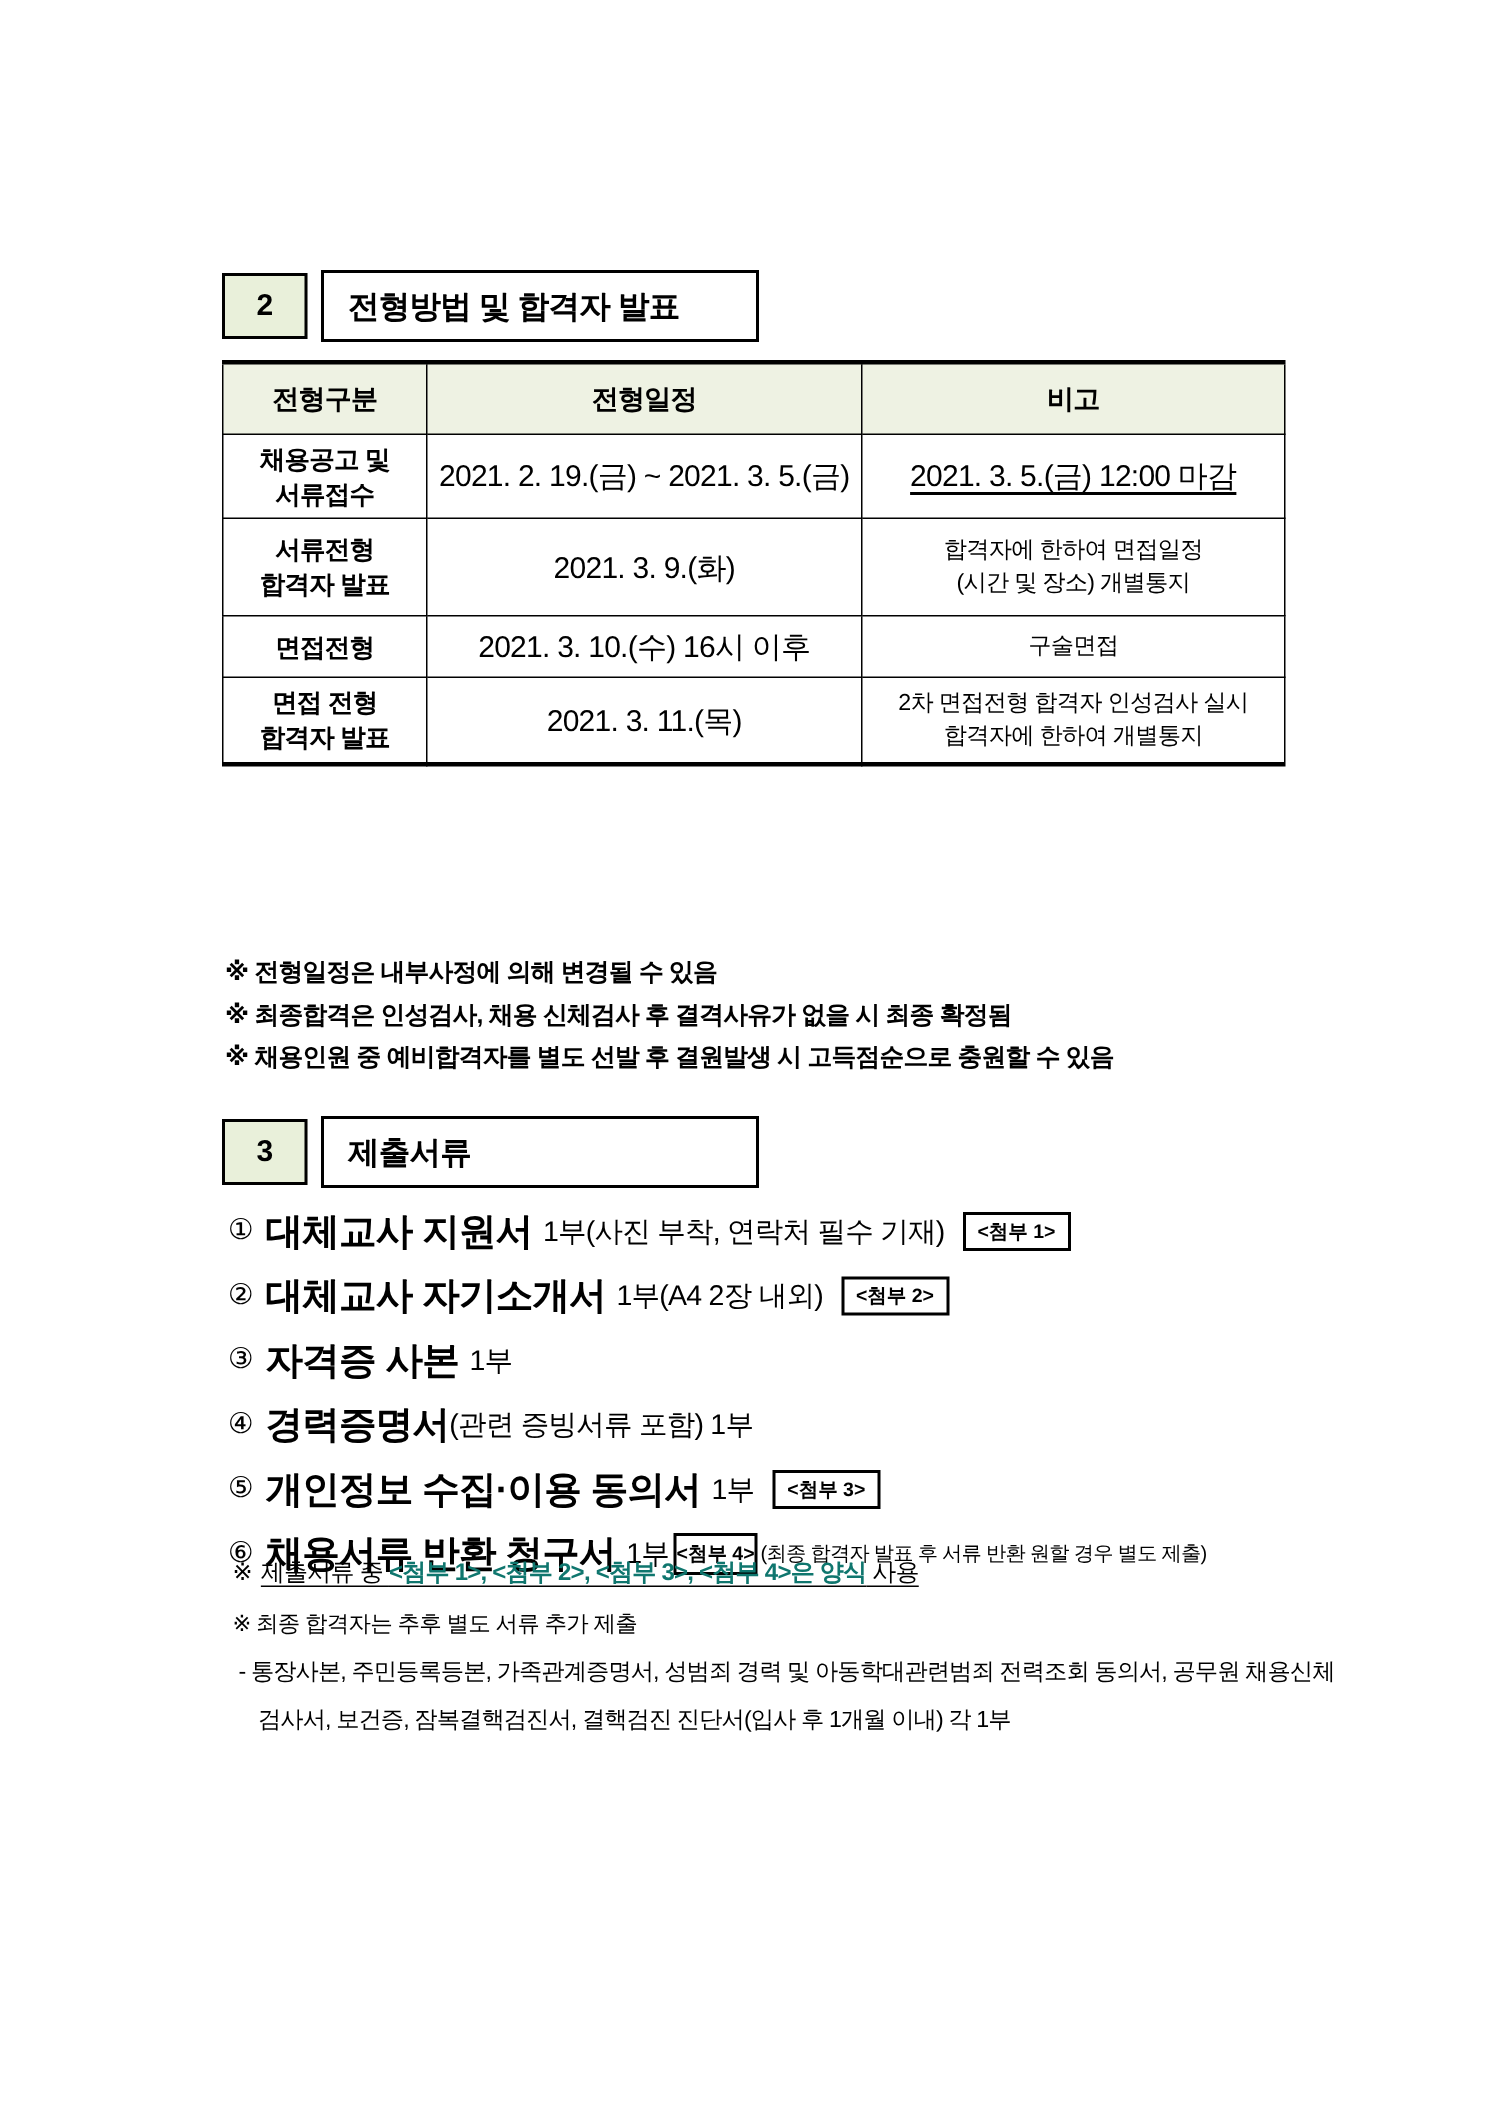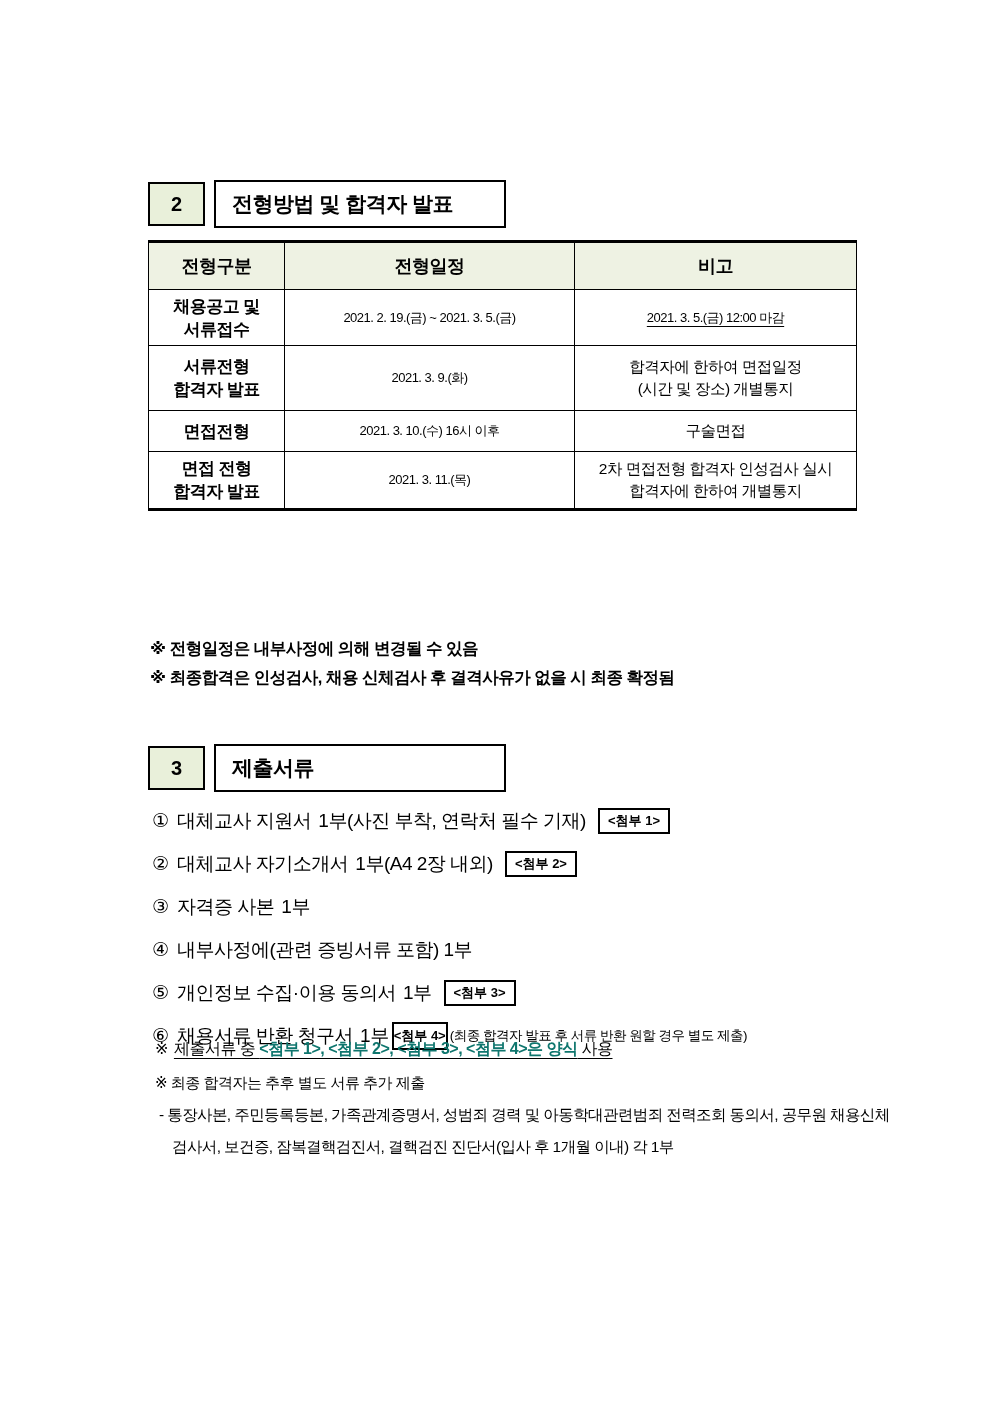--- a/index.html
+++ b/index.html
@@ -31,35 +31,35 @@
     border-collapse:collapse; table-layout:fixed; width:708px;
     border-top:3px solid #000; border-bottom:3px solid #000;
   }
   table.sched th, table.sched td {
     border:1px solid #000; text-align:center; vertical-align:middle;
     white-space:pre-line; padding:2px 4px; letter-spacing:-0.5px;
   }
   table.sched th { background:#eef2e3; font-size:18px; font-weight:bold; height:42px; }
   col.c1 { width:136px; } col.c2 { width:290px; } col.c3 { width:282px; }
   td.cat { font-weight:bold; font-size:17px; }
-  td.sched-cell { font-size:13px; }
+  td.sched-cell { font-size:20px; }
   td.note-cell { font-size:15.5px; line-height:1.45; }
   tr.r1 { height:56px; } tr.r2 { height:65px; } tr.r3 { height:41px; }
   tr.r4 { height:58px; } tr.r5 { height:71px; }
   .ul { text-decoration:underline; text-underline-offset:4px; }
 
   
   #table-notes { position:absolute; left:150px; top:634px; width:740px; }
   .tnote { font-size:16.5px; font-weight:bold; letter-spacing:-0.5px; line-height:28.5px; }
 
   
   #doc-list { position:absolute; left:152px; top:799px; width:820px; }
   .doc-item { height:43px; display:flex; align-items:center; white-space:nowrap; }
   .doc-num { font-size:19px; margin-right:8px; }
-  .doc-title { font-size:19px; font-weight:normal; letter-spacing:-0.5px; }
+  .doc-title { font-size:25px; font-weight:bold; letter-spacing:-0.5px; }
   .doc-detail { font-size:19px; letter-spacing:-0.5px; }
   .sp { width:7px; display:inline-block; }
   .att-badge {
     display:inline-block; border:2px solid #000; background:#fff;
     font-size:13px; font-weight:bold; padding:2px 8px; margin-left:12px;
     letter-spacing:0;
   }
   .att-badge.tight { margin-left:3px; padding:3px 0; }
   .doc-suffix { font-size:13.5px; letter-spacing:-0.5px; margin-left:2px; }
 
@@ -123,20 +123,21 @@
         <td class="note-cell">2차 면접전형 합격자 인성검사 실시
 합격자에 한하여 개별통지</td>
       </tr>
     </tbody>
       </table>
   </div>
 
   <div id="table-notes">
     <div class="tnote">※ 전형일정은 내부사정에 의해 변경될 수 있음</div>
     <div class="tnote">※ 최종합격은 인성검사, 채용 신체검사 후 결격사유가 없을 시 최종 확정됨</div>
+    <div class="tnote">※ 채용인원 중 예비합격자를 별도 선발 후 결원발생 시 고득점순으로 충원할 수 있음</div>
   </div>
 
   <div class="section-header" id="sec3-header">
     <div class="sec-badge">3</div>
     <div class="sec-titlebox">제출서류</div>
   </div>
 
   <div id="doc-list">
     <div class="doc-item">
       <span class="doc-num">①</span>
@@ -153,21 +154,21 @@
       <span class="att-badge">&lt;첨부 2&gt;</span>
     </div>
     <div class="doc-item">
       <span class="doc-num">③</span>
       <span class="doc-title">자격증 사본</span>
       <span class="sp"></span>
       <span class="doc-detail">1부</span>
     </div>
     <div class="doc-item">
       <span class="doc-num">④</span>
-      <span class="doc-title">내부사정에</span>
+      <span class="doc-title">경력증명서</span>
       <span class="doc-detail">(관련 증빙서류 포함) 1부</span>
     </div>
     <div class="doc-item">
       <span class="doc-num">⑤</span>
       <span class="doc-title">개인정보 수집·이용 동의서</span>
       <span class="sp"></span>
       <span class="doc-detail">1부</span>
       <span class="att-badge">&lt;첨부 3&gt;</span>
     </div>
     <div class="doc-item">

